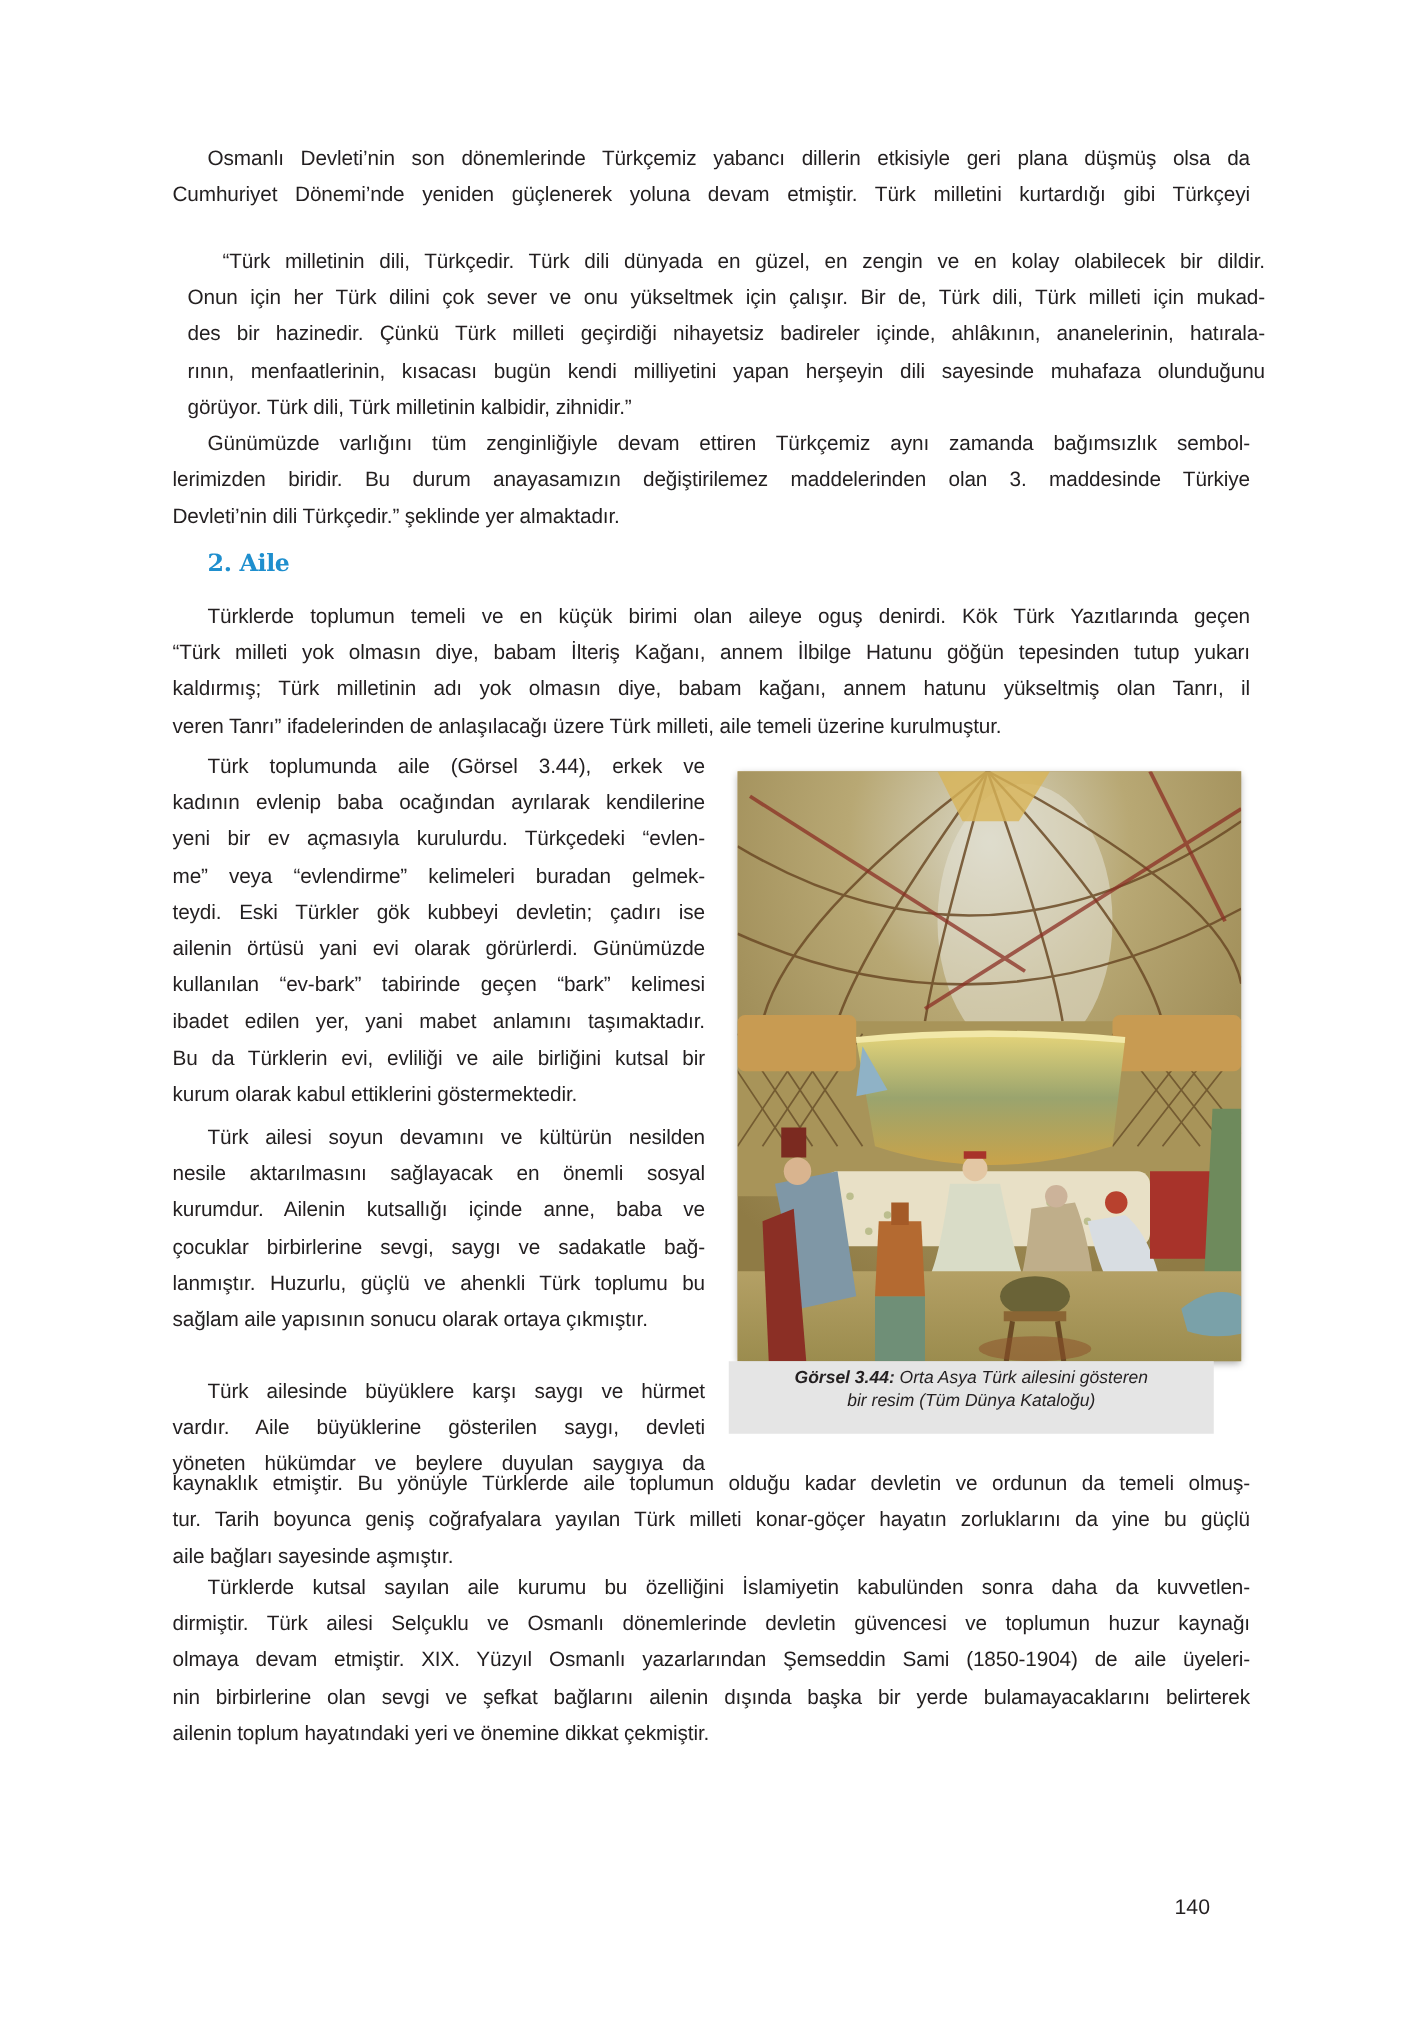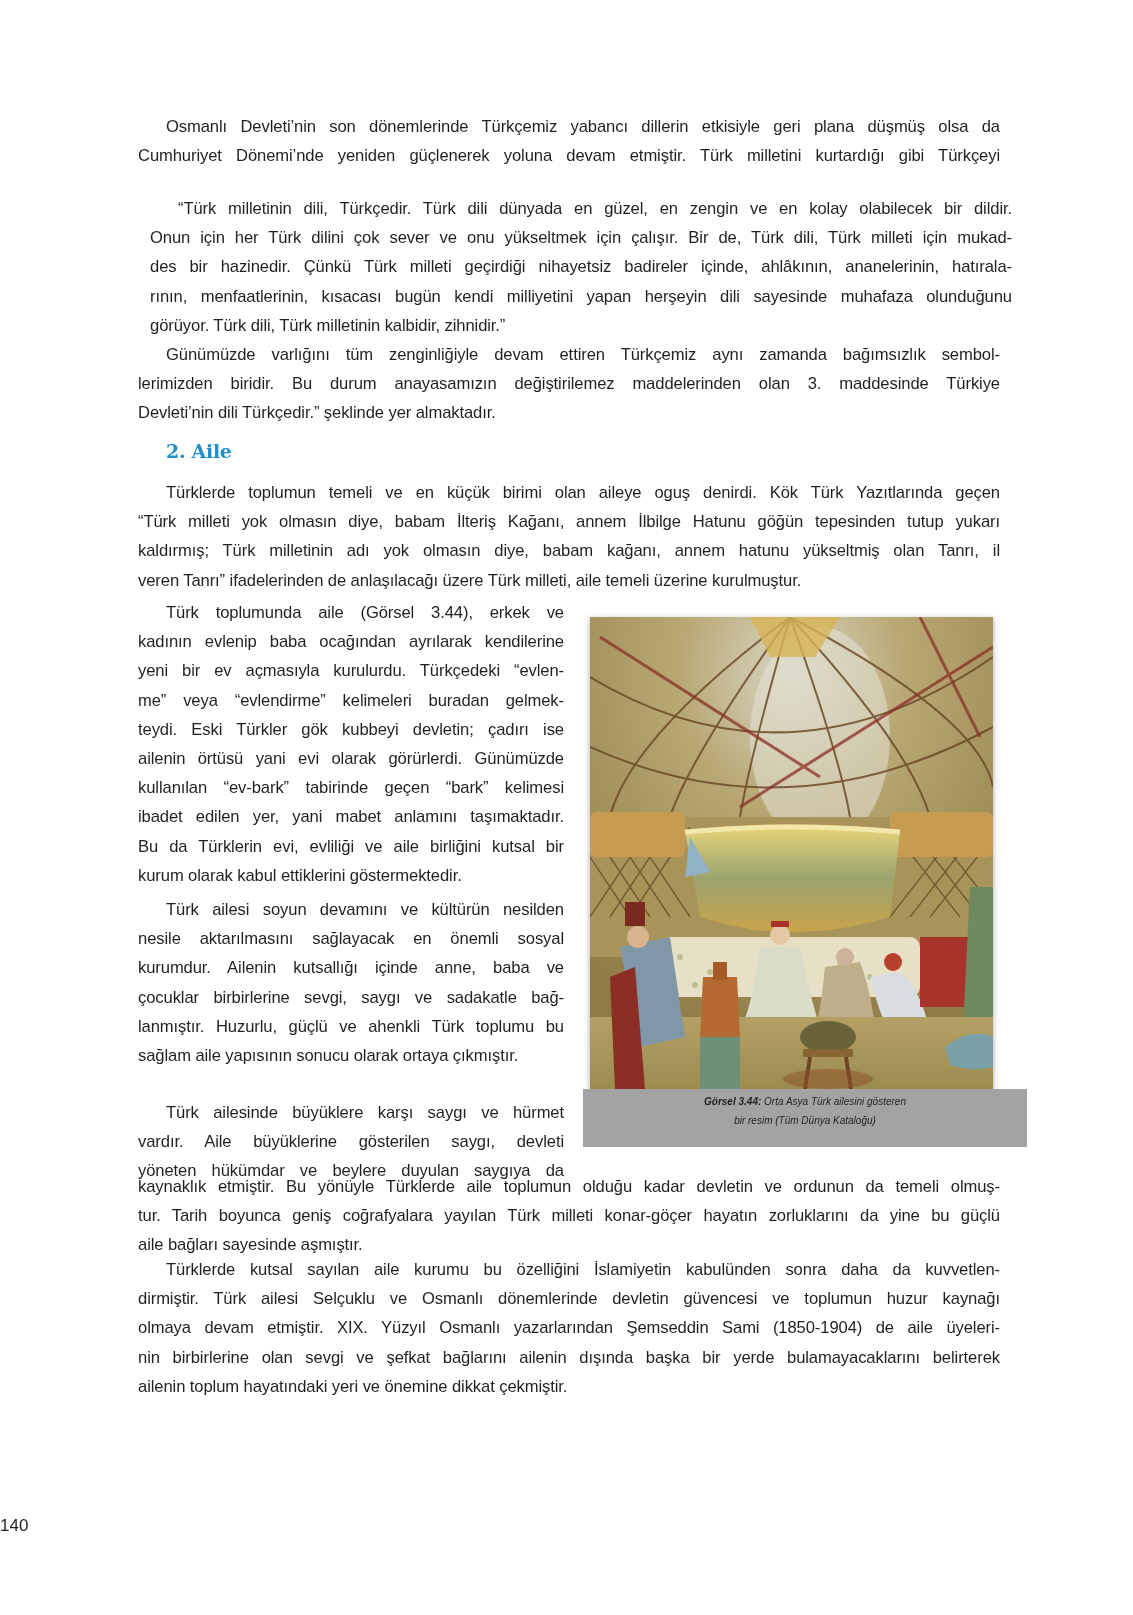--- a/index.html
+++ b/index.html
@@ -10,25 +10,25 @@
   .line { display: block; height: 29.2px; line-height: 29.2px; font-size: 16.6px;
           white-space: nowrap; text-align: justify; text-align-last: justify; letter-spacing: -0.1px; }
   .line.last { text-align-last: left; }
   .line.indent { padding-left: 28px; }
   .narrow { width: 426px; }
   .heading { position: absolute; left: 166px; top: 440px; font-family: "DejaVu Serif", serif;
              font-weight: bold; font-size: 19px; color: #1f8fce; letter-spacing: -0.3px; }
   .figure { position: absolute; left: 590px; top: 617px; width: 403px; height: 472px;
             box-shadow: 0 2px 6px rgba(0,0,0,0.35); overflow: hidden; background: #b19a5f; }
   .figure svg { display: block; }
-  .caption { position: absolute; left: 583px; top: 1089px; width: 444px; height: 58px;
-             background: #a3a3a3; text-align: center; font-size: 10px; font-style: italic;
+  .caption { position: absolute; left: 583px; top: 1089px; width: 388px; height: 58px;
+             background: #e5e5e5; text-align: center; font-size: 14px; font-style: italic;
              line-height: 19px; padding-top: 3px; box-sizing: border-box; color: #231f20; }
   .caption b { font-weight: bold; }
-  .page-number { position: absolute; left: 0; width: 968px; top: 1516px; text-align: left;
+  .page-number { position: absolute; left: 0; width: 968px; top: 1516px; text-align: right;
                  font-size: 17px; color: #231f20; }
 </style>
 </head>
 <body>
 
 <div class="page">
 
   <div class="block" style="top:112px;">
     <span class="line indent">Osmanlı Devleti’nin son dönemlerinde Türkçemiz yabancı dillerin etkisiyle geri plana düşmüş olsa da</span>
     <span class="line">Cumhuriyet Dönemi’nde yeniden güçlenerek yoluna devam etmiştir. Türk milletini kurtardığı gibi Türkçeyi</span>

